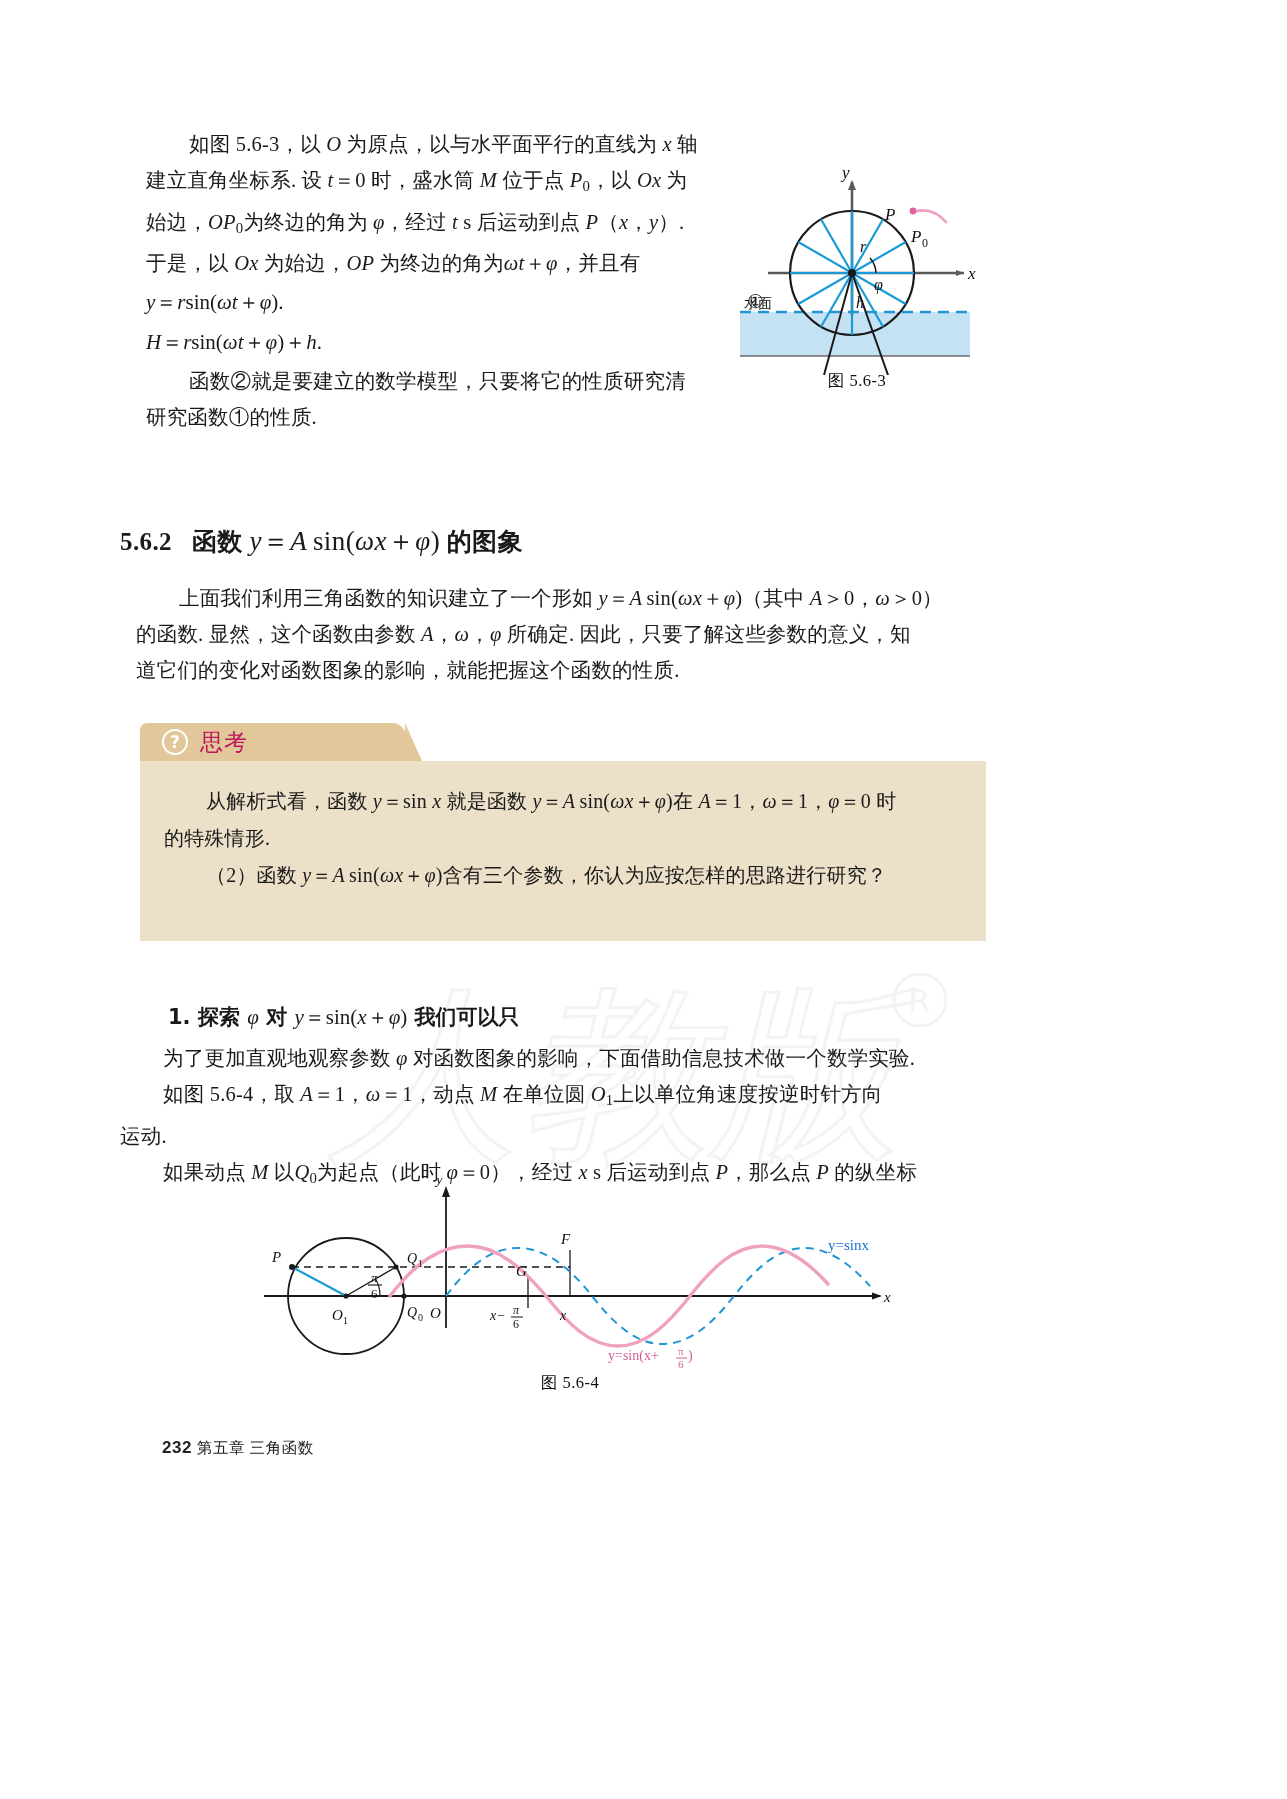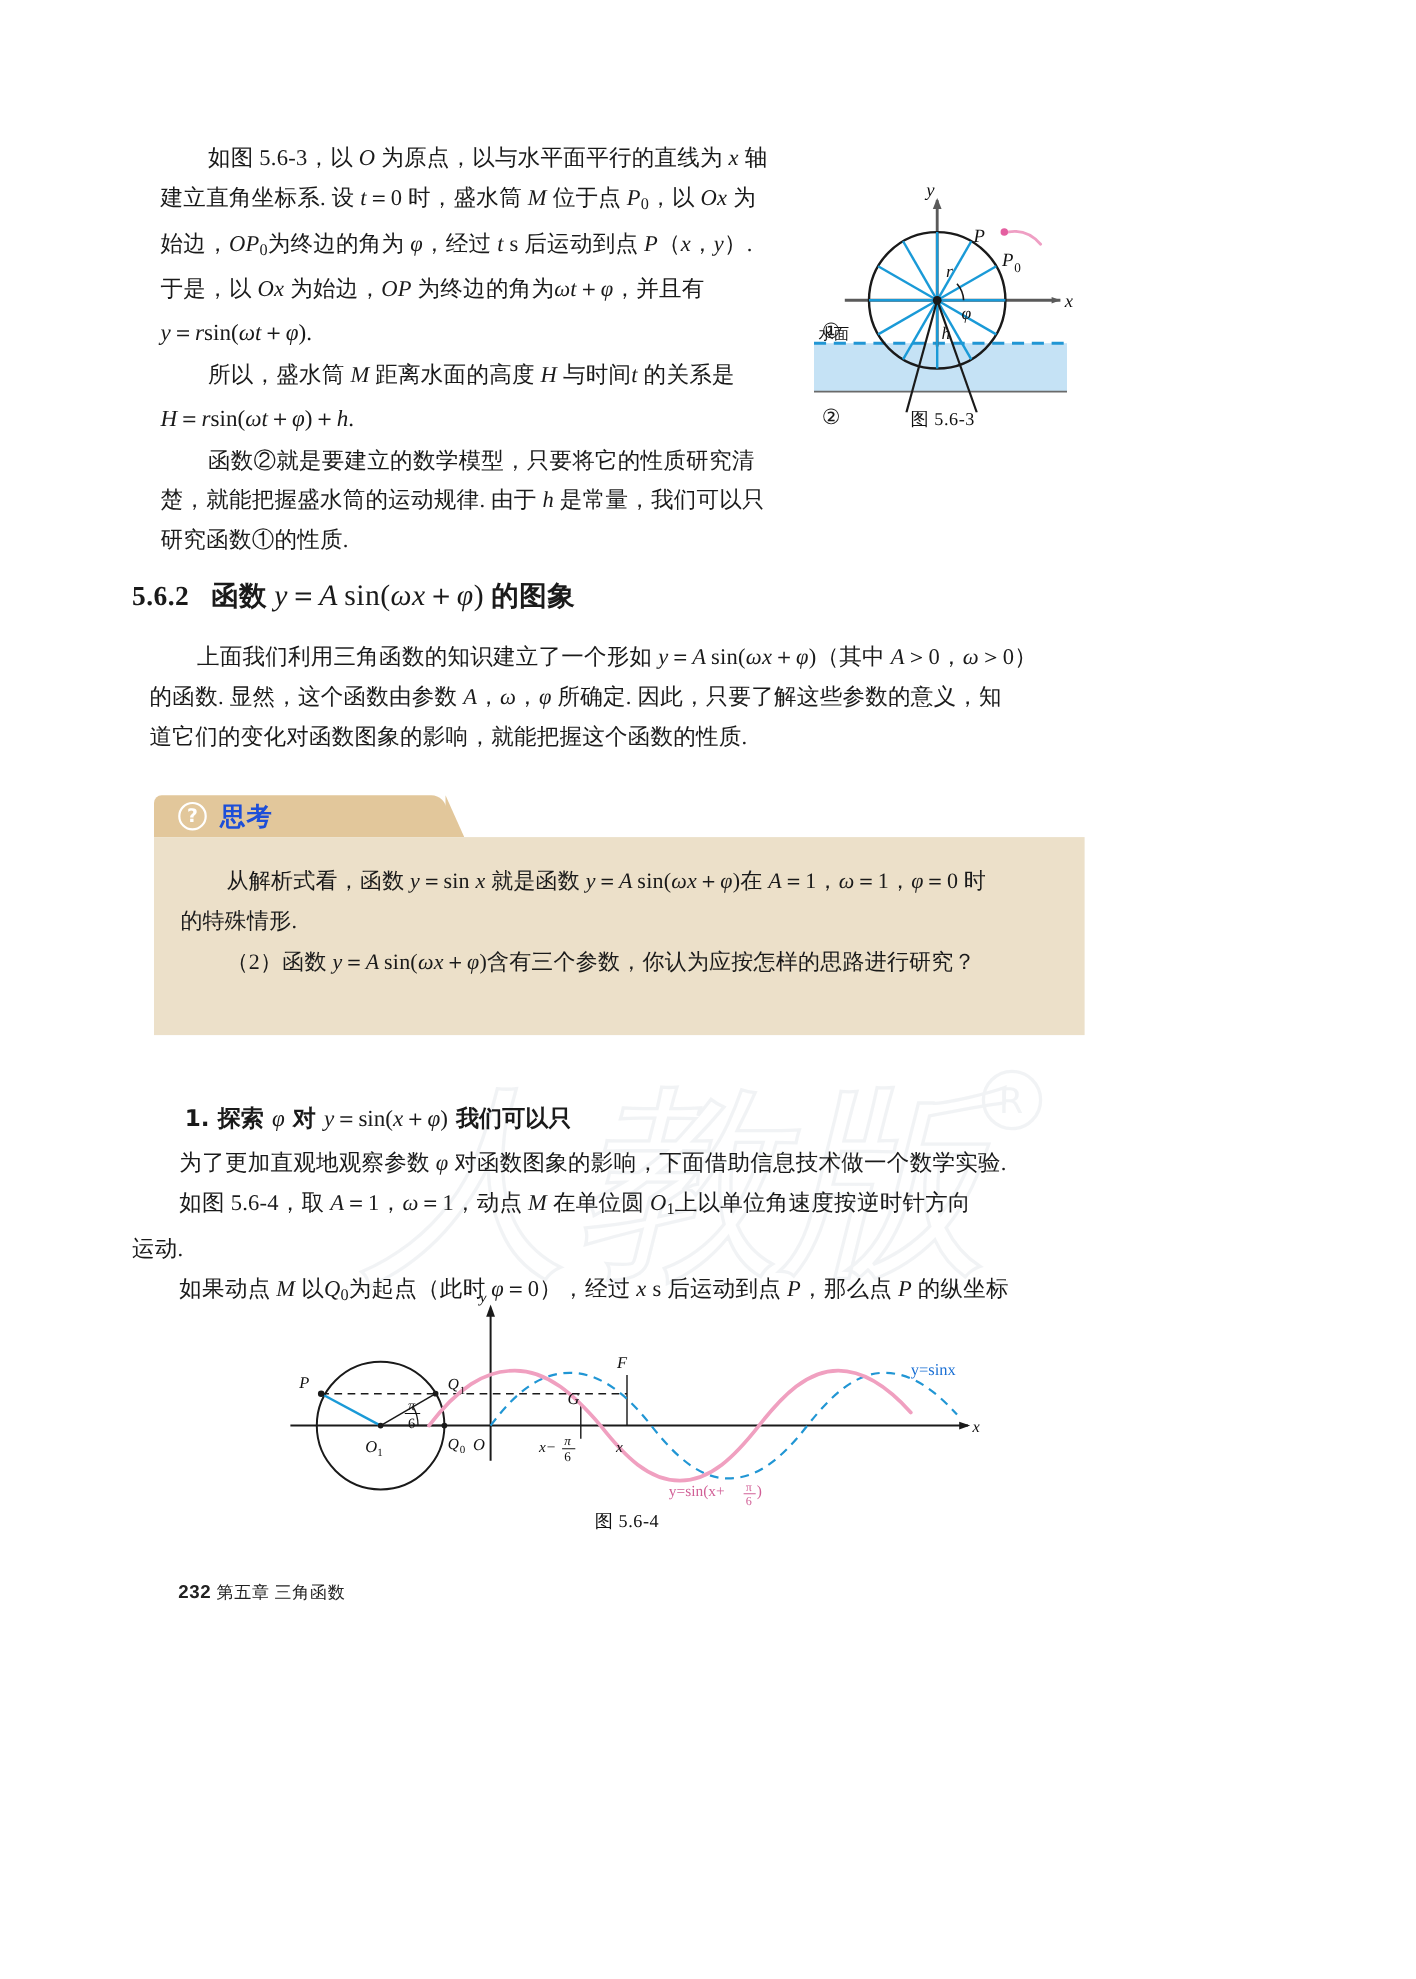--- a/index.html
+++ b/index.html
@@ -80,21 +80,21 @@
     width:26px;height:26px;border-radius:50%;
     border:2.4px solid #ffffff;
     color:#ffffff;font-weight:bold;font-size:17px;
     display:flex;align-items:center;justify-content:center;
     font-family:"DejaVu Sans","Liberation Sans",sans-serif;
     margin-right:12px;
     box-sizing:border-box;
   }
   #think-title{
     font-family:"DejaVu Sans","Liberation Sans",sans-serif;
-    font-weight:bold;font-size:23px;color:#1d4ed8;letter-spacing:1px;
+    font-weight:normal;font-size:23px;color:#be185d;letter-spacing:1px;
   }
   #think-body{
     background:#ece0c9;
     padding:22px 30px 26px 24px;
     box-sizing:border-box;
     min-height:180px;
   }
   #think-body .para{font-size:20px;line-height:37px;}
 
   
@@ -145,34 +145,28 @@
       <span style="display:block">
         于是，以&nbsp;<i class="mi">Ox</i>&nbsp;为始边，<i class="mi">OP</i>&nbsp;为终边的角为<i class="mi">ωt</i><span class="op">＋</span><i class="mi">φ</i>，并且有
       </span>
     </div>
 
     <div class="eqline">
       <span><i class="mi">y</i><span class="op">＝</span><i class="mi">r</i>sin(<i class="mi">ωt</i><span class="op">＋</span><i class="mi">φ</i>).</span>
       <span class="eqnum">①</span>
     </div>
 
-    <div class="para">
-      <span class="indent" style="display:block">
-        所以，盛水筒&nbsp;<i class="mi">M</i>&nbsp;距离水面的高度&nbsp;<i class="mi">H</i>&nbsp;与时间<i class="mi">t</i>&nbsp;的关系是
-      </span>
-    </div>
 
     <div class="eqline">
       <span><i class="mi">H</i><span class="op">＝</span><i class="mi">r</i>sin(<i class="mi">ωt</i><span class="op">＋</span><i class="mi">φ</i>)<span class="op">＋</span><i class="mi">h</i>.</span>
       <span class="eqnum">②</span>
     </div>
 
     <div class="para">
       <span class="indent" style="display:block">函数②就是要建立的数学模型，只要将它的性质研究清</span>
-      <span style="display:block">楚，就能把握盛水筒的运动规律. 由于&nbsp;<i class="mi">h</i>&nbsp;是常量，我们可以只</span>
       <span style="display:block">研究函数①的性质.</span>
     </div>
   </div>
 
   <div id="fig563">
     <svg width="242" height="215" viewBox="0 0 242 215">
 
       <rect x="4" y="152" width="230" height="44" fill="#c5e2f5"></rect>
       <line x1="4" y1="196" x2="234" y2="196" stroke="#6a6a6a" stroke-width="1.6"></line>
 

